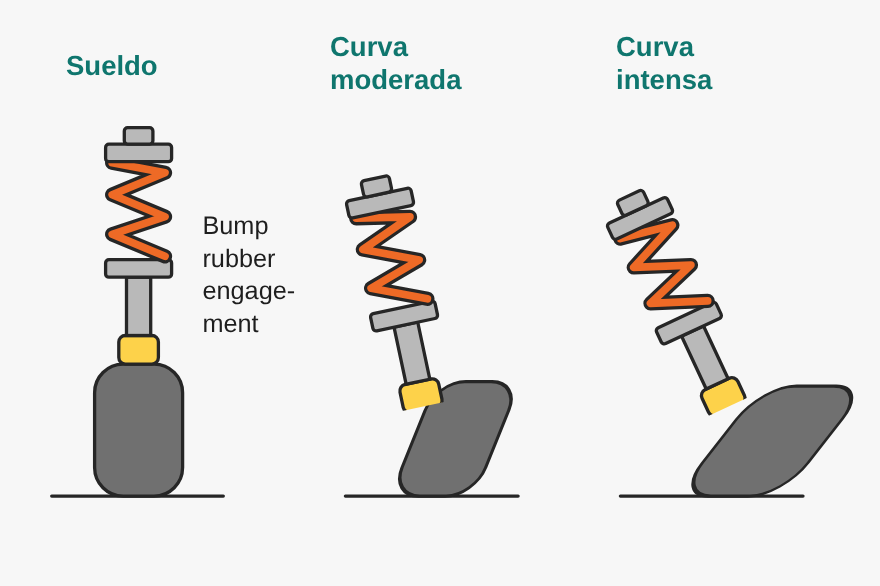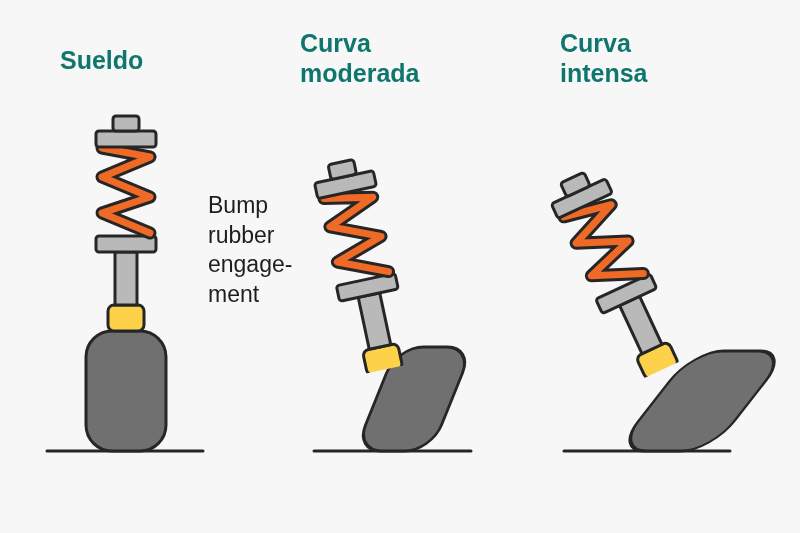--- a/index.html
+++ b/index.html
@@ -16,21 +16,21 @@
     line-height: 30px;
     color: #0f766e;
     text-align: left;
     white-space: pre-line;
   }
   #t-left  { left: 60px;  top: 45px;  width: 150px; }
   #t-mid   { left: 300px; top: 28px;  width: 180px; }
   #t-right { left: 560px; top: 28px;  width: 180px; }
   .annot {
     position: absolute;
-    left: 208px; top: 191px;
+    left: 184px; top: 191px;
     font-size: 23px;
     line-height: 29.5px;
     color: #1e1e1e;
     white-space: pre-line;
   }
   svg#canvas { position: absolute; left: 0; top: 0; }
 </style>
 </head>
 <body>
 

